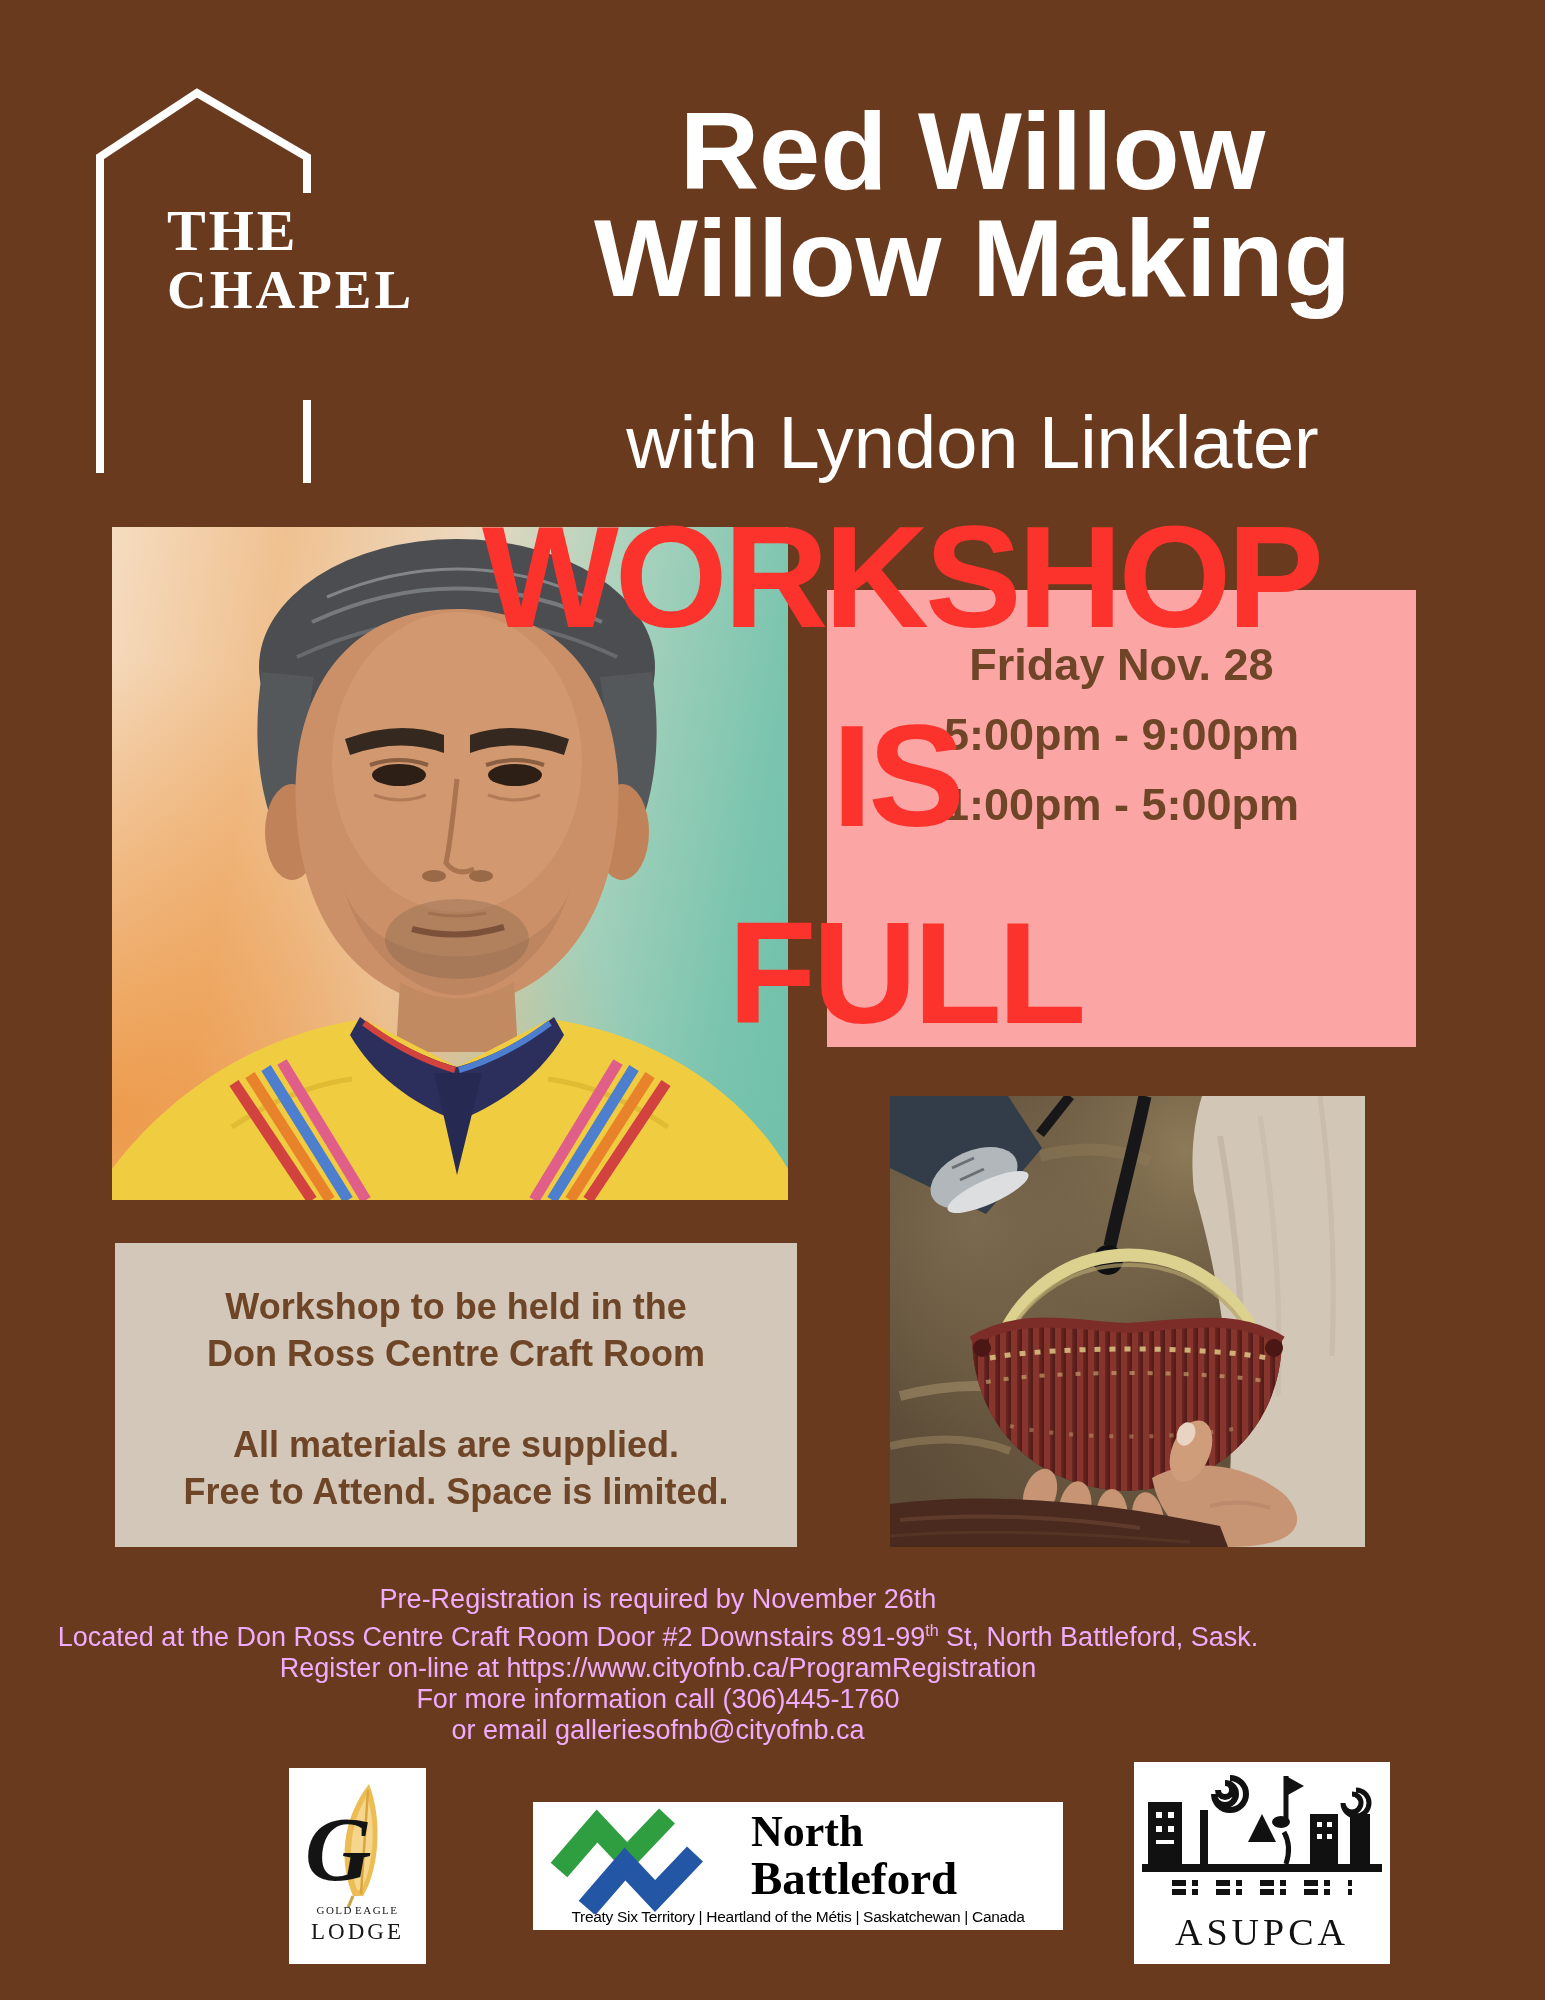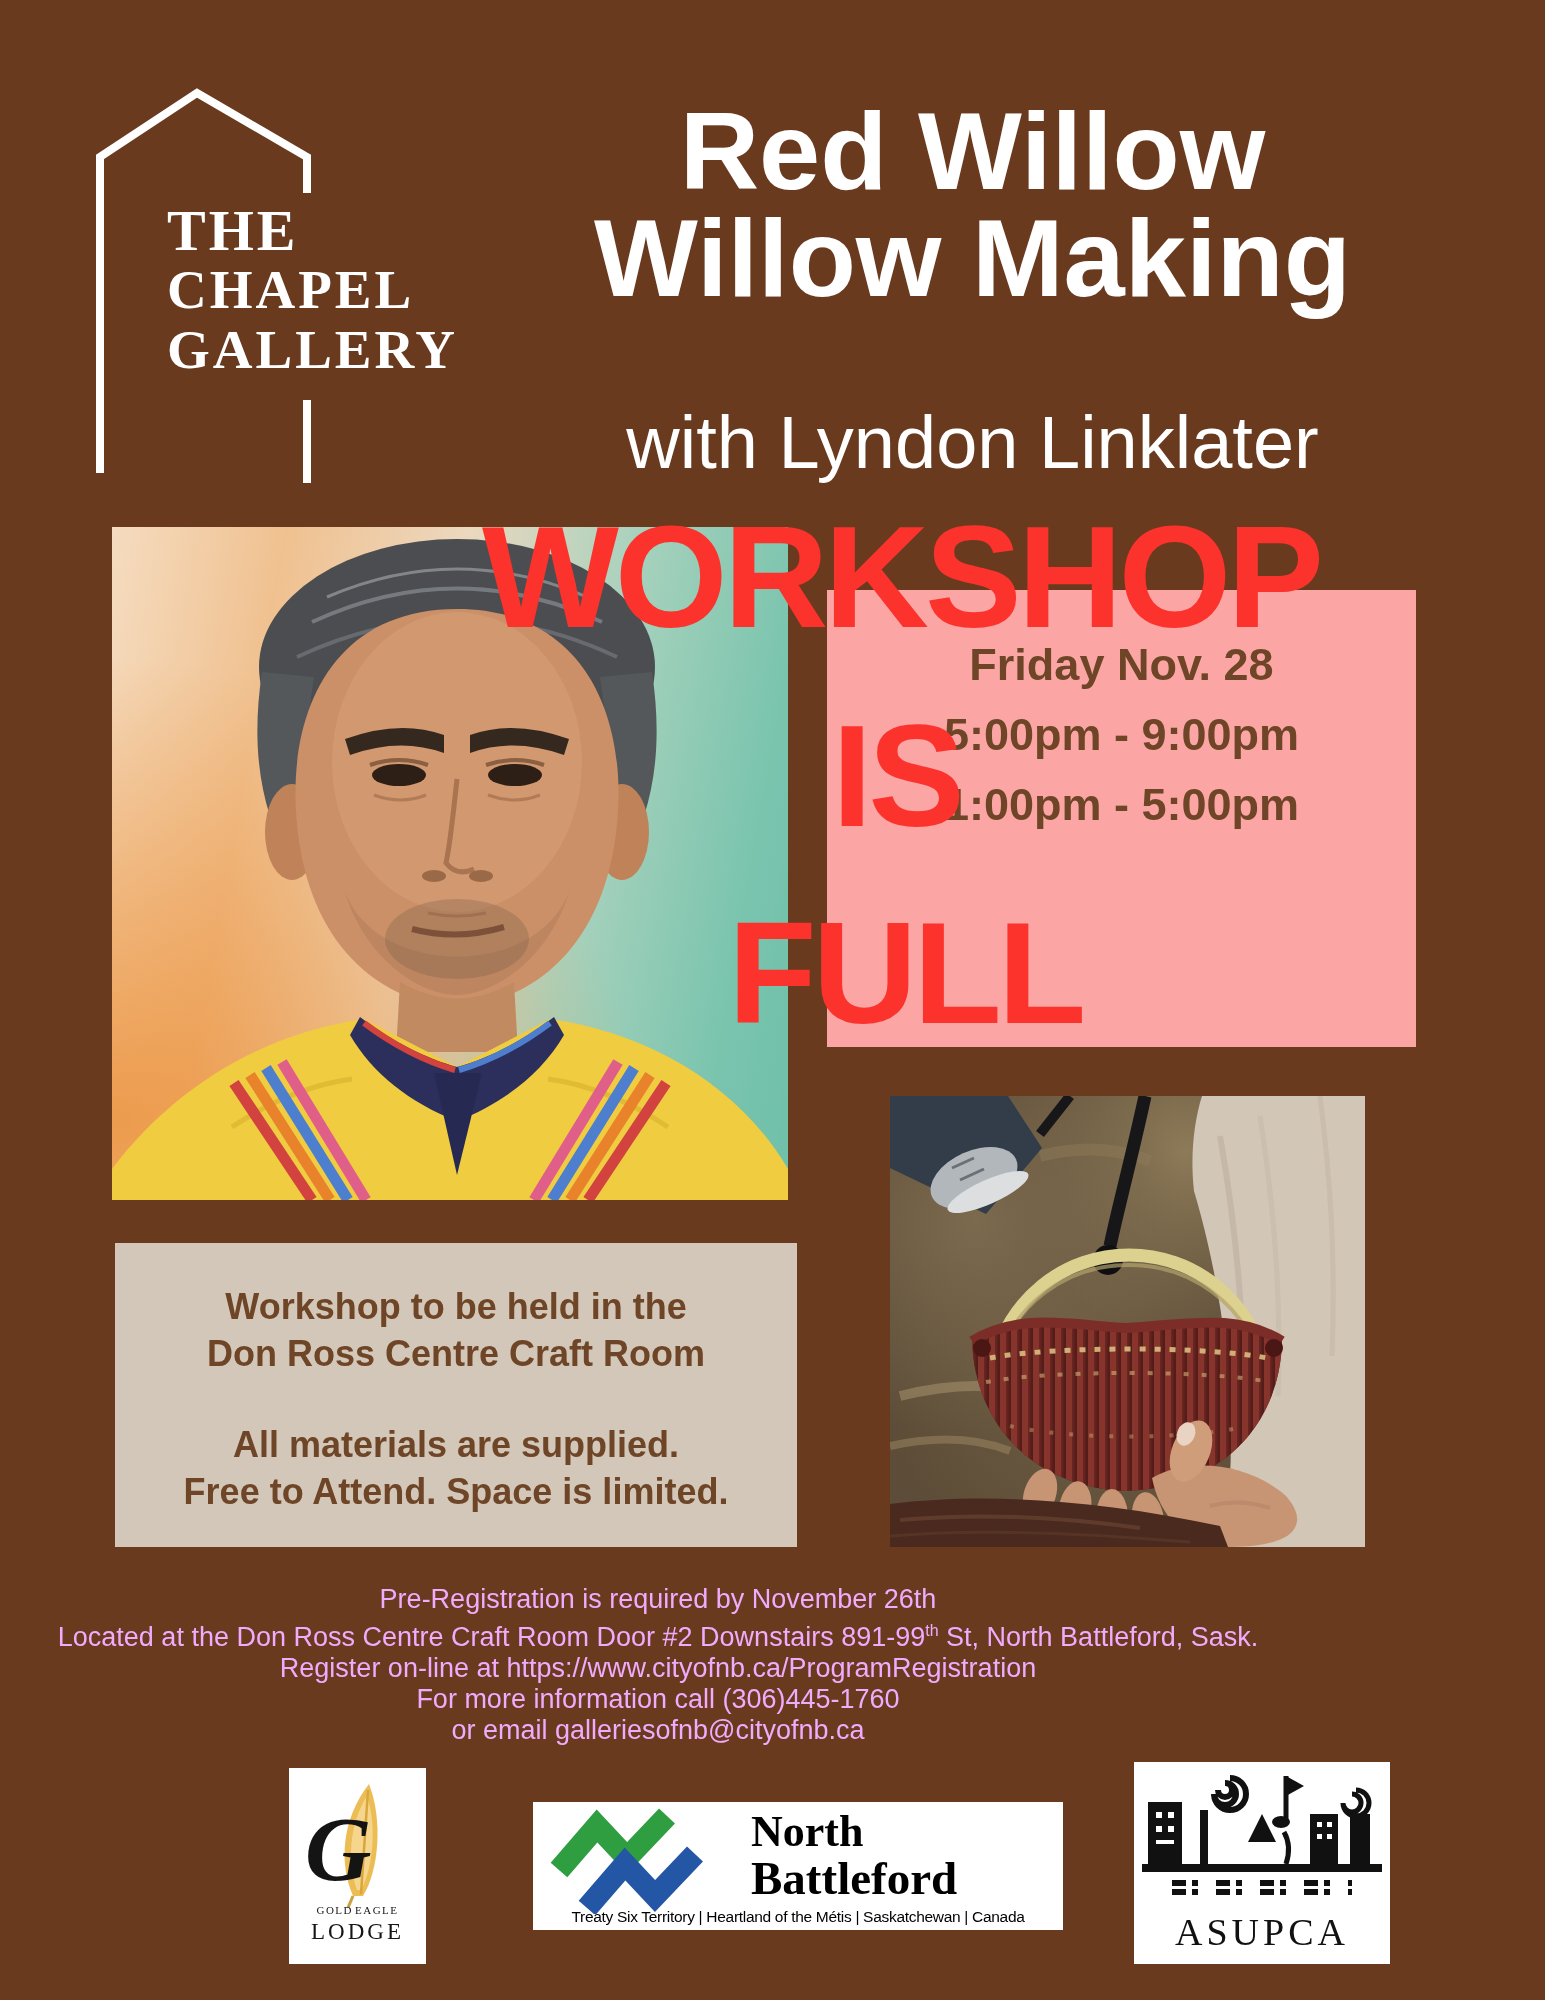--- a/index.html
+++ b/index.html
@@ -90,21 +90,20 @@
 <div class="poster">
 
   <div class="abs" style="left:85px;top:80px;width:410px;height:430px;">
     <svg width="410" height="430" viewBox="0 0 410 430">
       <polyline points="15,393 15,77 112,13 222,77 222,113" fill="none" stroke="#ffffff" stroke-width="8"></polyline>
       <line x1="222" y1="320" x2="222" y2="403" stroke="#ffffff" stroke-width="8"></line>
     </svg>
   </div>
   <div class="brand-text brand-the">THE</div>
   <div class="brand-text brand-chapel">CHAPEL</div>
-  <div class="brand-text brand-gallery">GALLERY</div>
 
   <div class="title-wrap">
     <div class="title-l1">Red Willow</div>
     <div class="title-l2">Willow Making</div>
     <div class="title-sub">with Lyndon Linklater</div>
   </div>
 
   <div class="abs speaker">
     <svg width="676" height="673" viewBox="0 0 676 673">
 

